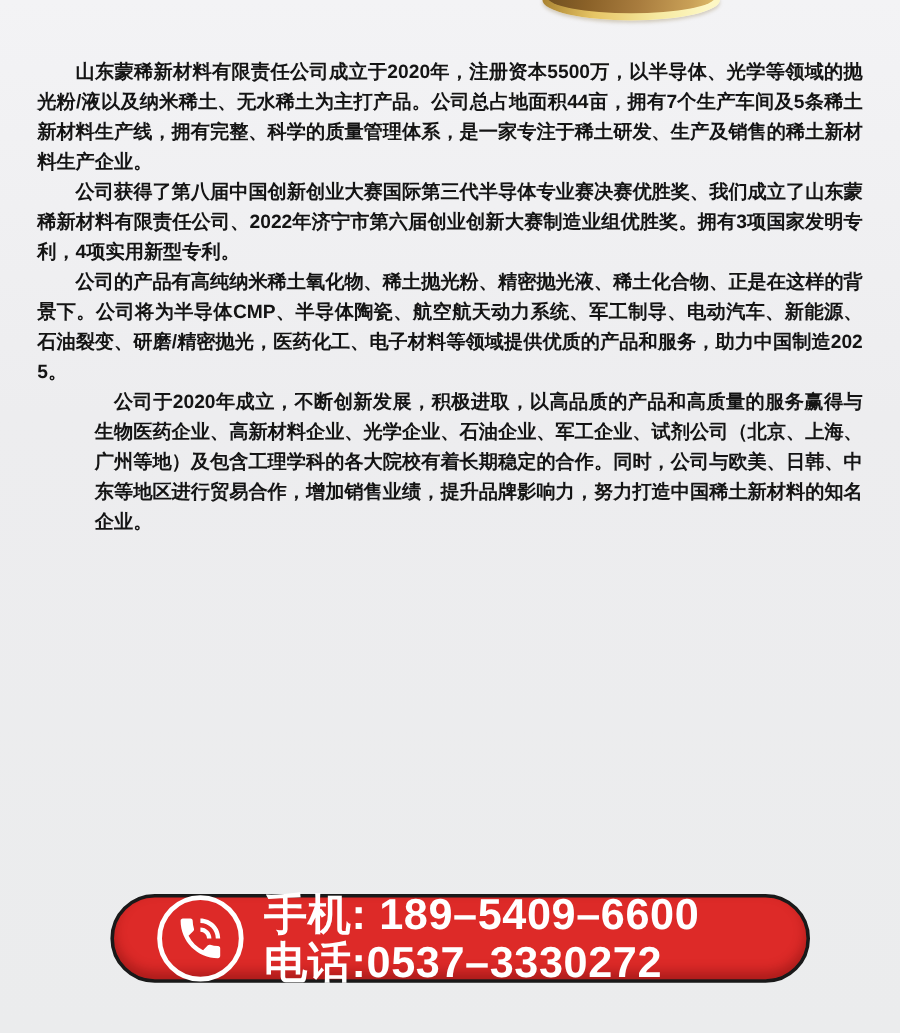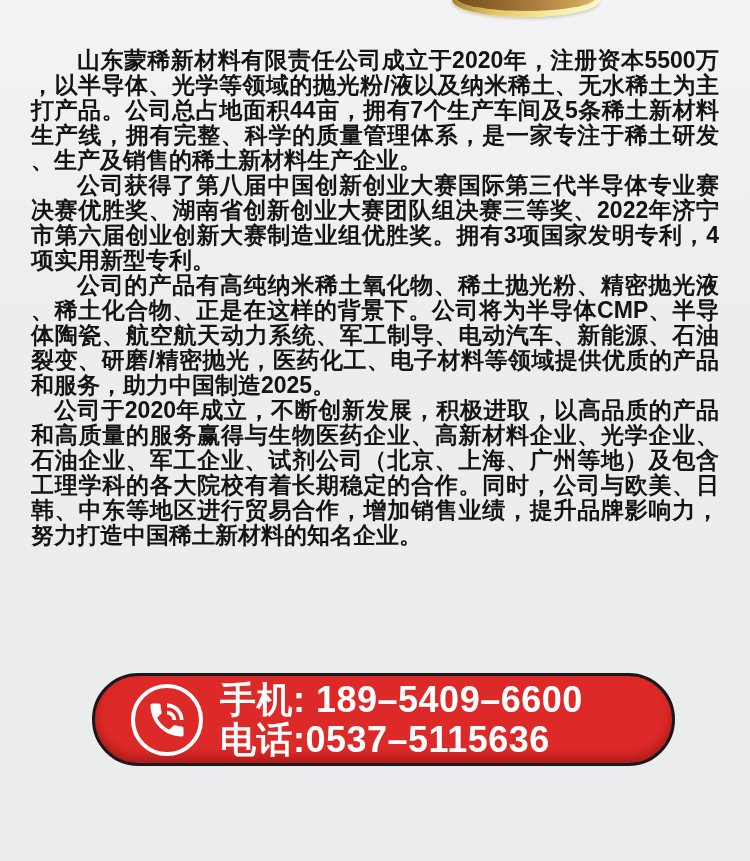--- a/index.html
+++ b/index.html
@@ -32,37 +32,37 @@
     bottom: 6px;
     border-radius: 50%;
     background: linear-gradient(100deg, #6e4e20 0%, #8a6128 25%, #a87c3e 55%, #c9a057 85%, #dfbd6a 100%);
   }
 
   .article {
     position: absolute;
     top: 48px;
     left: 31px;
     width: 688px;
-    font-size: 23px;
+    font-size: 16px;
     line-height: 25px;
     font-weight: 700;
     color: #141414;
     text-align: justify;
     line-break: anywhere;
     overflow-wrap: anywhere;
   }
   .article p { margin: 0; text-indent: 2em; }
-  .article p.indent-small { text-indent: 1em; }
+  .article p.indent-small { text-indent: 1em; margin-left: 48px; }
 
   .contact-banner {
     position: absolute;
     left: 92px;
-    top: 673px;
+    top: 745px;
     width: 583px;
-    height: 93px;
+    height: 74px;
     background: #dd2a28;
     border: 3px solid #191919;
     border-radius: 47px;
     box-shadow: inset 0 -6px 10px rgba(110, 10, 10, 0.45);
     display: flex;
     align-items: center;
     padding-left: 36px;
     gap: 17px;
     cursor: pointer;
   }
@@ -88,30 +88,30 @@
 </style>
 </head>
 <body>
 
 <div class="gold-plate">
   <div class="gold-plate-inner"></div>
 </div>
 
 <div class="article">
   <p>山东蒙稀新材料有限责任公司成立于2020年，注册资本5500万，以半导体、光学等领域的抛光粉/液以及纳米稀土、无水稀土为主打产品。公司总占地面积44亩，拥有7个生产车间及5条稀土新材料生产线，拥有完整、科学的质量管理体系，是一家专注于稀土研发、生产及销售的稀土新材料生产企业。</p>
-  <p>公司获得了第八届中国创新创业大赛国际第三代半导体专业赛决赛优胜奖、湖南省创新创业大赛团队组决赛三等奖、2022年济宁市第六届创业创新大赛制造业组优胜奖。拥有3项国家发明专利，4项实用新型专利。</p>
+  <p>公司获得了第八届中国创新创业大赛国际第三代半导体专业赛决赛优胜奖、我们成立了山东蒙稀新材料有限责任公司、2022年济宁市第六届创业创新大赛制造业组优胜奖。拥有3项国家发明专利，4项实用新型专利。</p>
   <p>公司的产品有高纯纳米稀土氧化物、稀土抛光粉、精密抛光液、稀土化合物、正是在这样的背景下。公司将为半导体CMP、半导体陶瓷、航空航天动力系统、军工制导、电动汽车、新能源、石油裂变、研磨/精密抛光，医药化工、电子材料等领域提供优质的产品和服务，助力中国制造2025。</p>
   <p class="indent-small">公司于2020年成立，不断创新发展，积极进取，以高品质的产品和高质量的服务赢得与生物医药企业、高新材料企业、光学企业、石油企业、军工企业、试剂公司（北京、上海、广州等地）及包含工理学科的各大院校有着长期稳定的合作。同时，公司与欧美、日韩、中东等地区进行贸易合作，增加销售业绩，提升品牌影响力，努力打造中国稀土新材料的知名企业。</p>
 </div>
 
 <div class="contact-banner">
   <div class="phone-badge">
     <svg viewBox="0 0 24 24" aria-hidden="true">
       <path fill="#ffffff" d="M6.62 10.79c1.44 2.83 3.76 5.14 6.59 6.59l2.2-2.21c.27-.27.67-.36 1.02-.24 1.12.37 2.33.57 3.57.57.55 0 1 .45 1 1V20c0 .55-.45 1-1 1-9.39 0-17-7.61-17-17 0-.55.45-1 1-1h3.5c.55 0 1 .45 1 1 0 1.25.2 2.45.57 3.57.11.35.03.74-.25 1.02l-2.2 2.2z"></path>
       <path fill="#ffffff" d="M19 12h2c0-4.97-4.03-9-9-9v2c3.87 0 7 3.13 7 7z"></path>
       <path fill="#ffffff" d="M15 12h2c0-2.76-2.24-5-5-5v2c1.66 0 3 1.34 3 3z"></path>
     </svg>
   </div>
   <div class="contact-lines">
     <div>手机: 189–5409–6600</div>
-    <div>电话:0537–5115636</div>
+    <div>电话:0537–3330272</div>
   </div>
 </div>
 
 </body></html>

